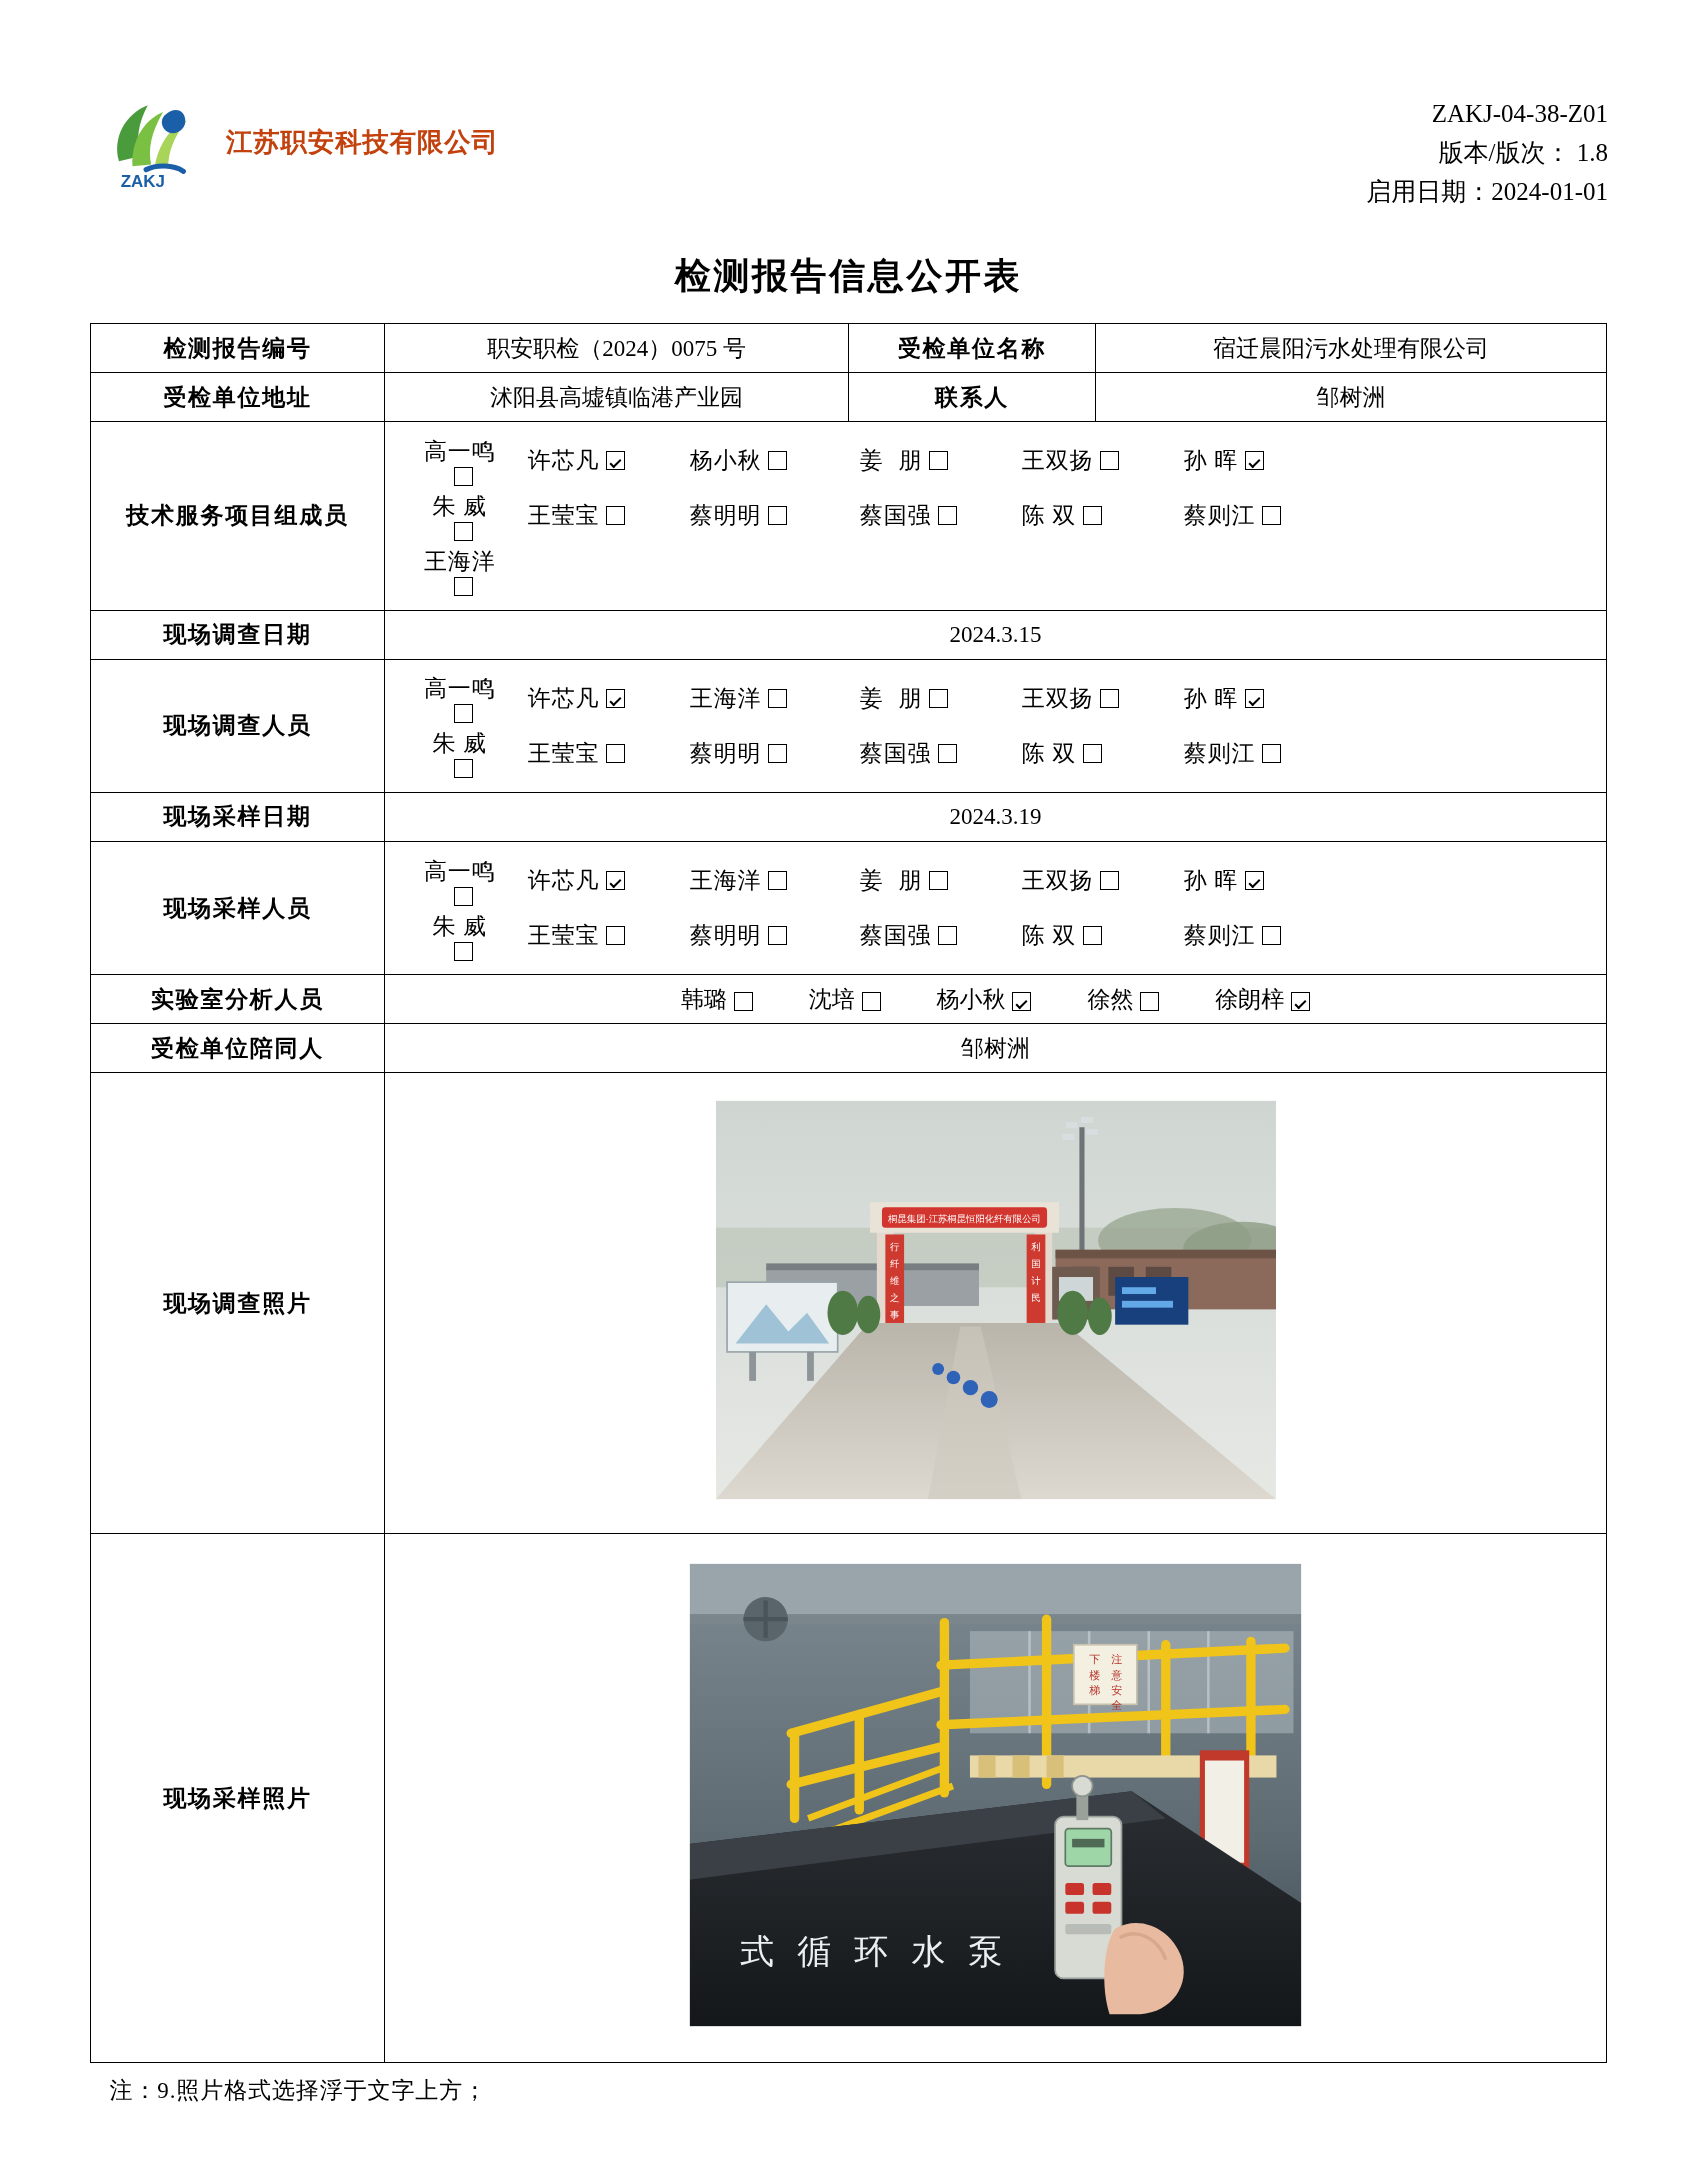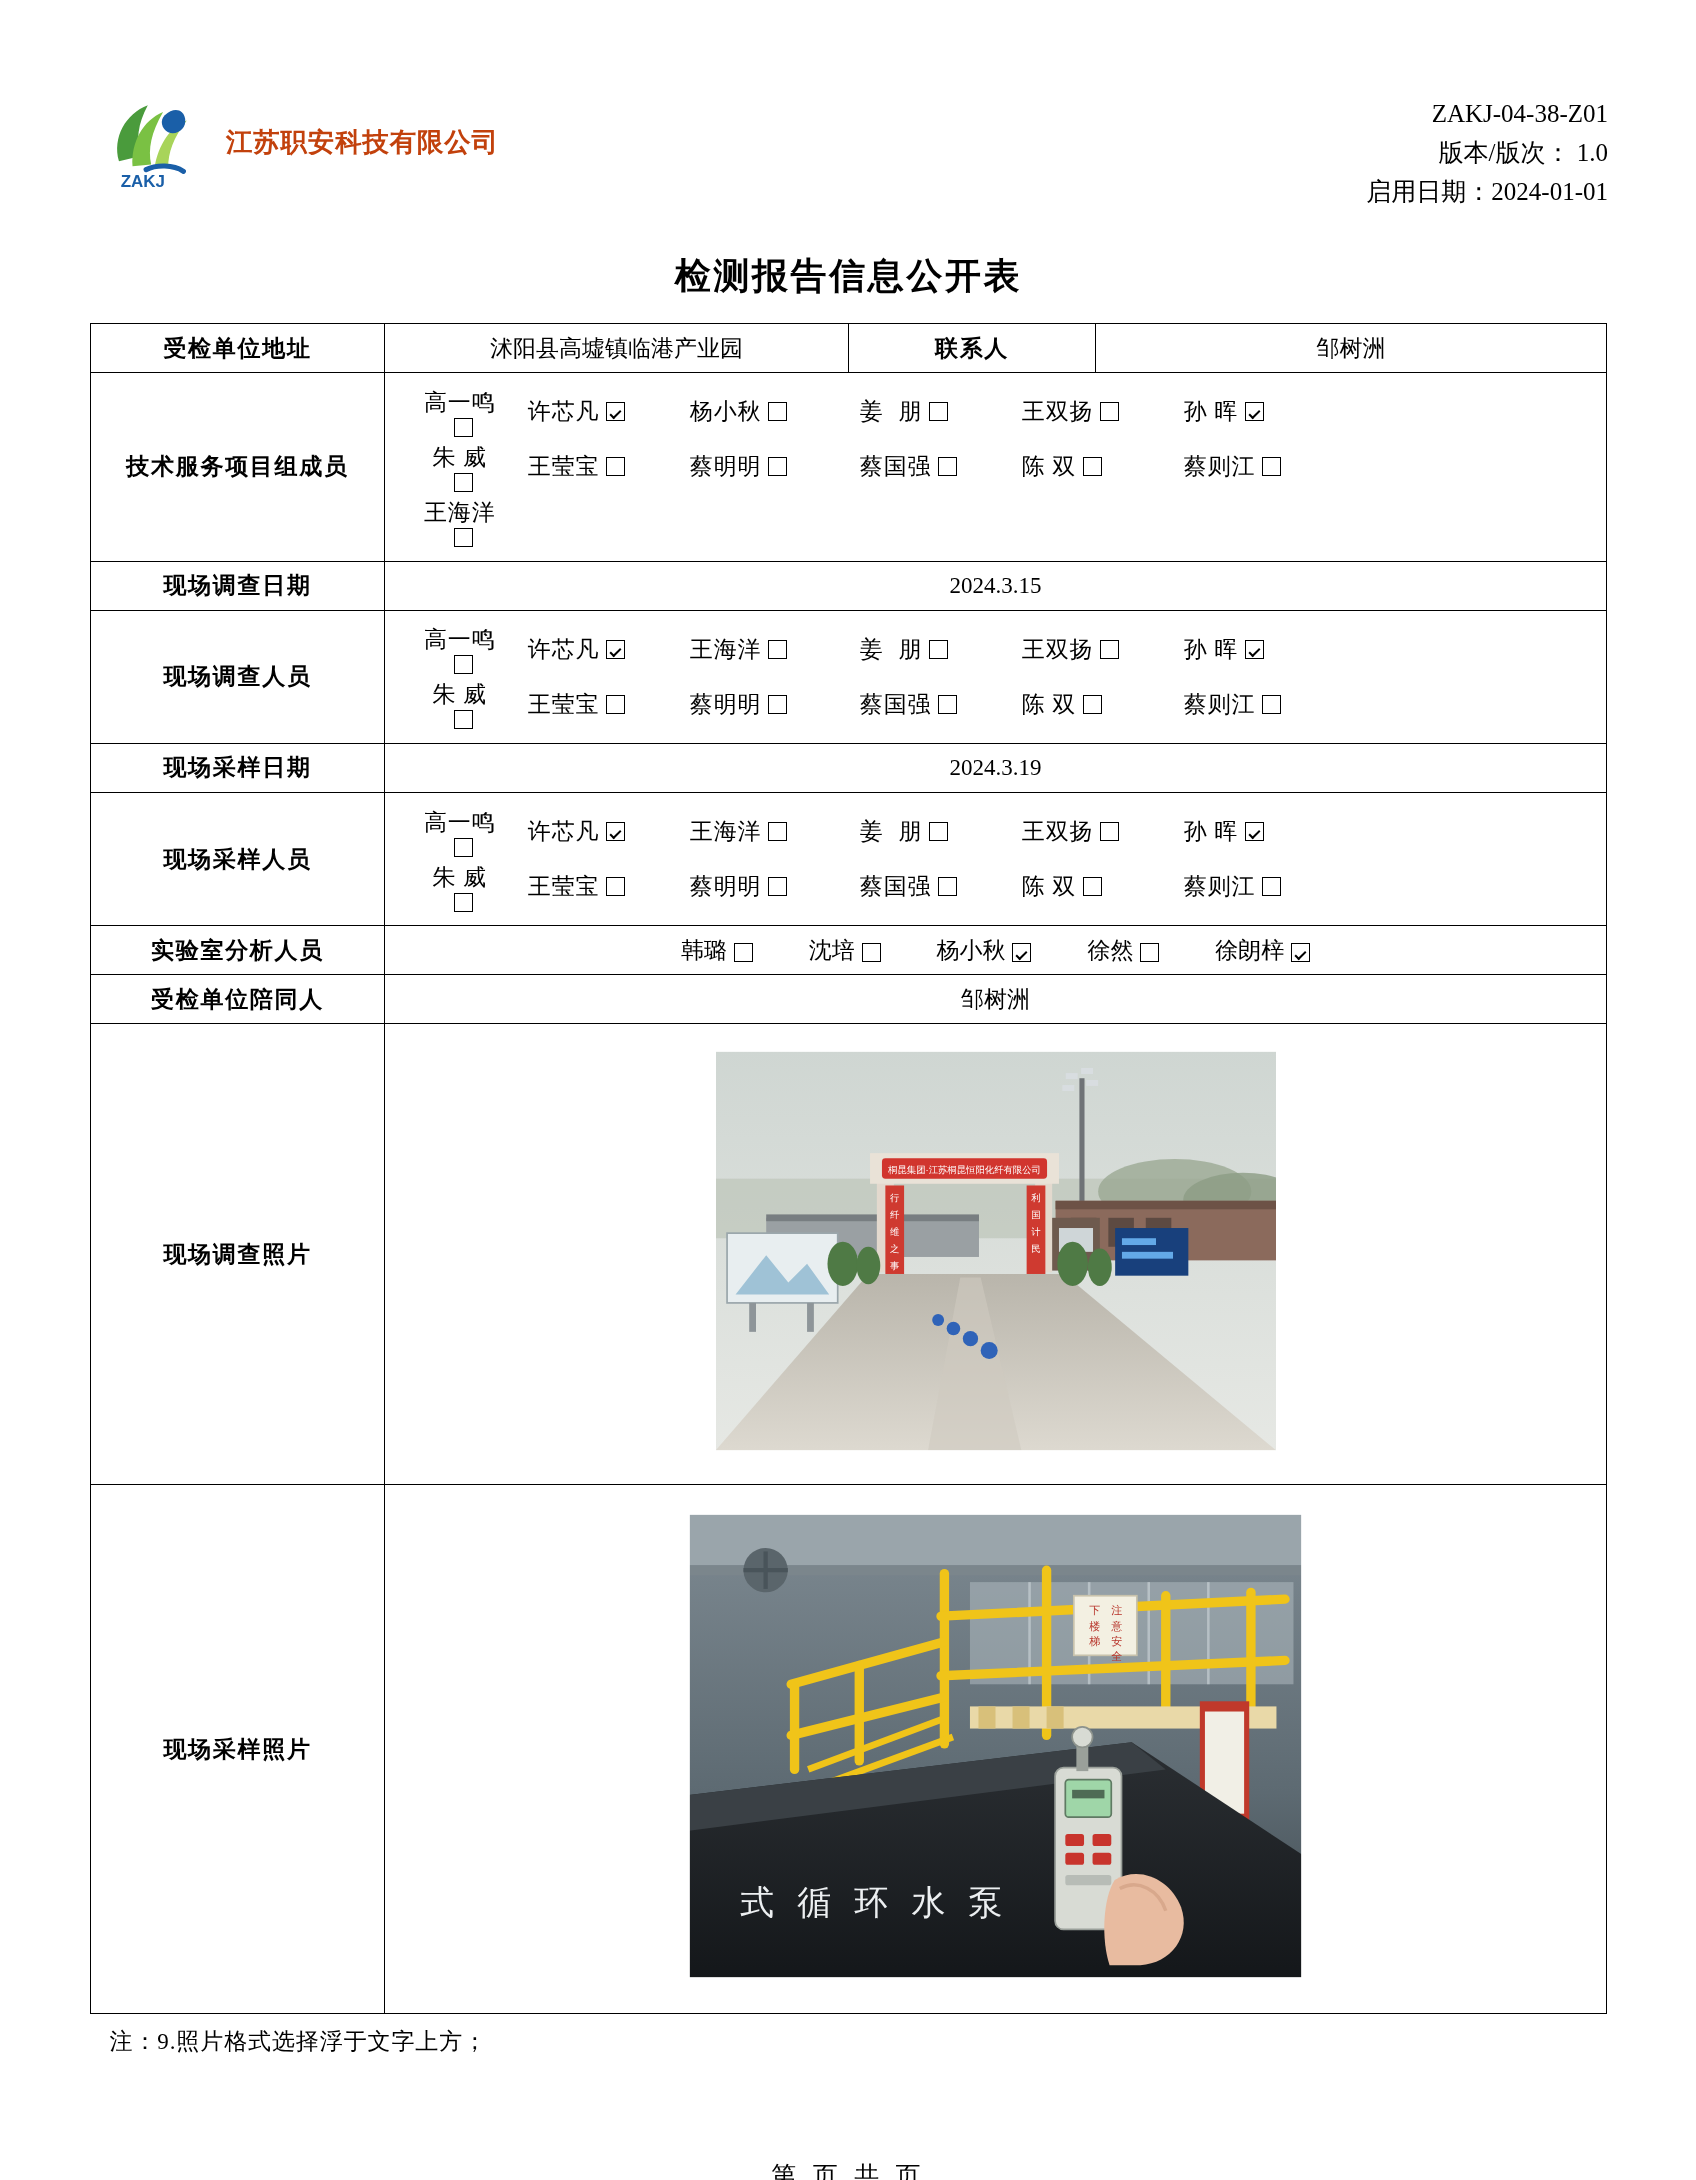--- a/index.html
+++ b/index.html
@@ -180,36 +180,42 @@
           <path d="M70 86 C74 58 90 36 108 30 C92 50 86 68 86 86 Z" fill="#a8d45a"></path>
           <path d="M82 24 C92 14 104 16 106 28 C108 40 96 48 86 44 C78 40 76 30 82 24 Z" fill="#1a5fa8"></path>
           <path d="M60 88 C72 82 92 82 104 90" stroke="#1a5fa8" stroke-width="6" fill="none" stroke-linecap="round"></path>
           <text x="30" y="108" font-family="Liberation Sans, sans-serif" font-size="20" font-weight="bold" fill="#1a5fa8">ZAKJ</text>
         </svg>
       </div>
       <div class="brand-name">江苏职安科技有限公司</div>
     </div>
     <div class="header-right">
       <div>ZAKJ-04-38-Z01</div>
-      <div>版本/版次： 1.0</div>
+      <div>版本/版次： 1.8</div>
       <div>启用日期：2024-01-01</div>
     </div>
   </div>
 
   <div class="doc-title">检测报告信息公开表</div>
 
   <table class="main">
     <colgroup>
       <col style="width:294px">
       <col style="width:464px">
       <col style="width:247px">
       <col style="width:511px">
     </colgroup>
     <tbody>
 
+      <tr>
+        <td class="lbl">检测报告编号</td>
+        <td class="val-center">职安职检（2024）0075 号</td>
+        <td class="lbl">受检单位名称</td>
+        <td class="val-center">宿迁晨阳污水处理有限公司</td>
+      </tr>
 
       <tr>
         <td class="lbl">受检单位地址</td>
         <td class="val-center">沭阳县高墟镇临港产业园</td>
         <td class="lbl">联系人</td>
         <td class="val-center">邹树洲</td>
       </tr>
 
       <tr>
         <td class="lbl">技术服务项目组成员</td>

